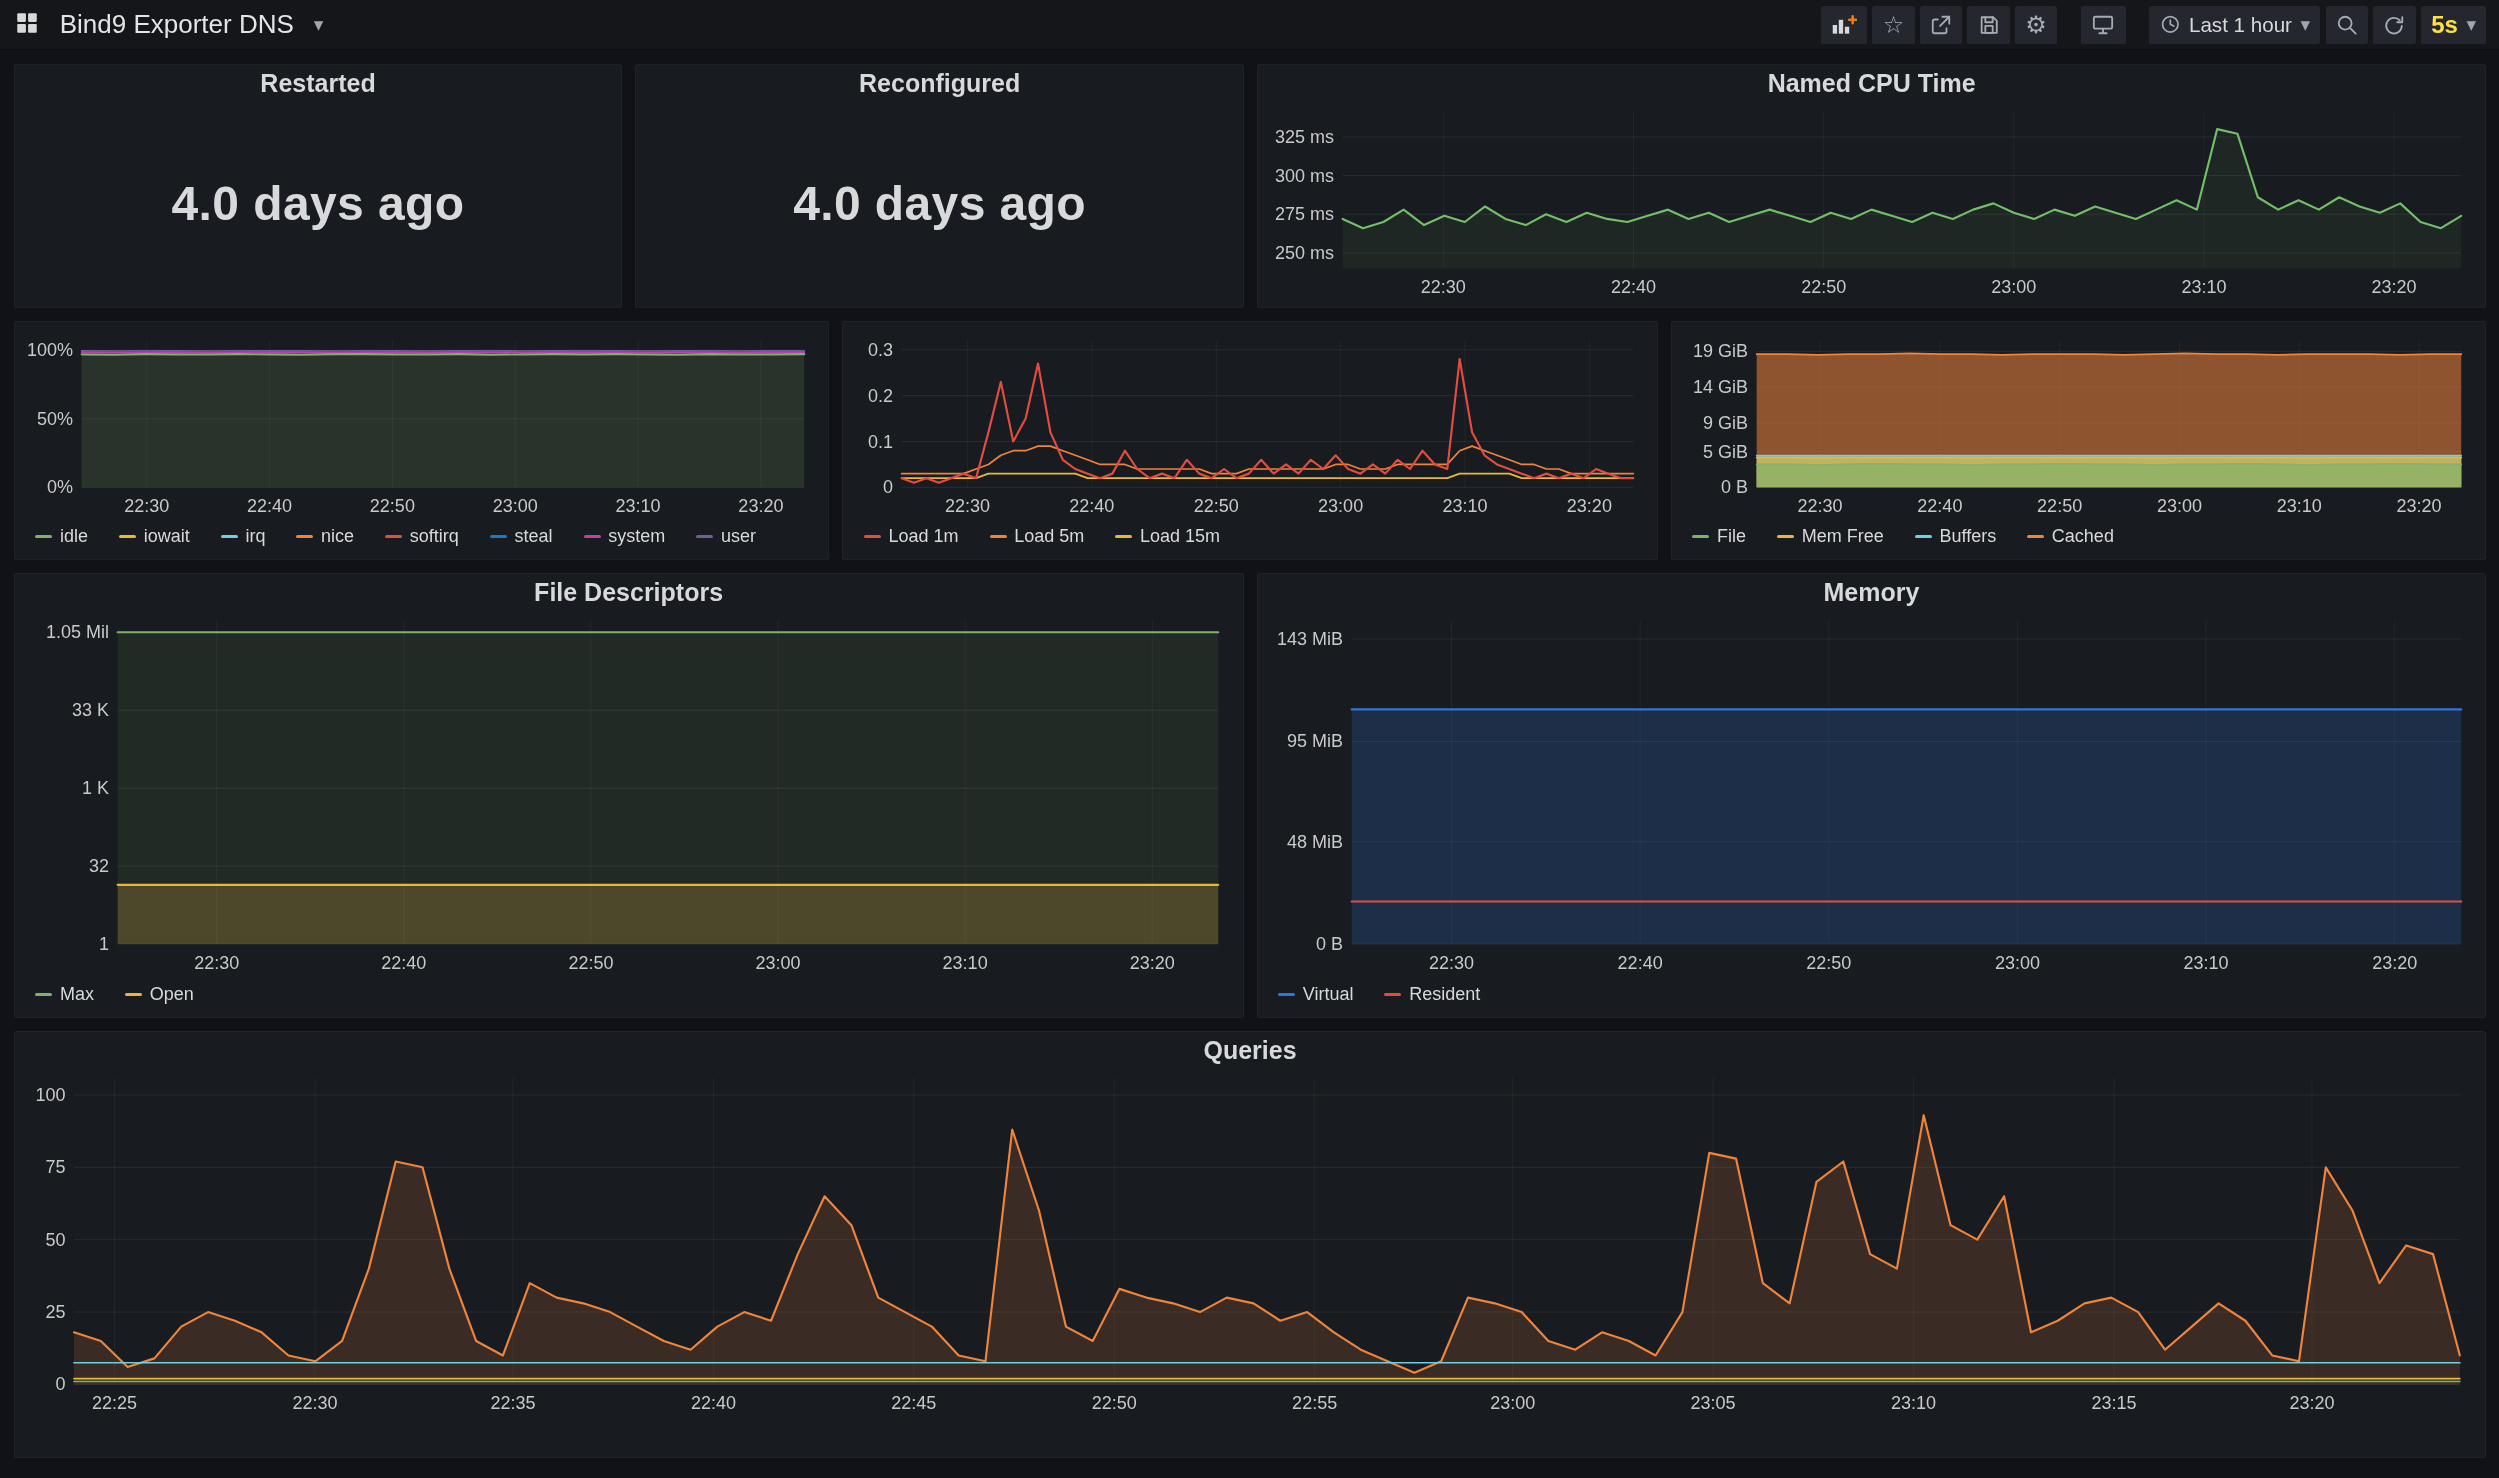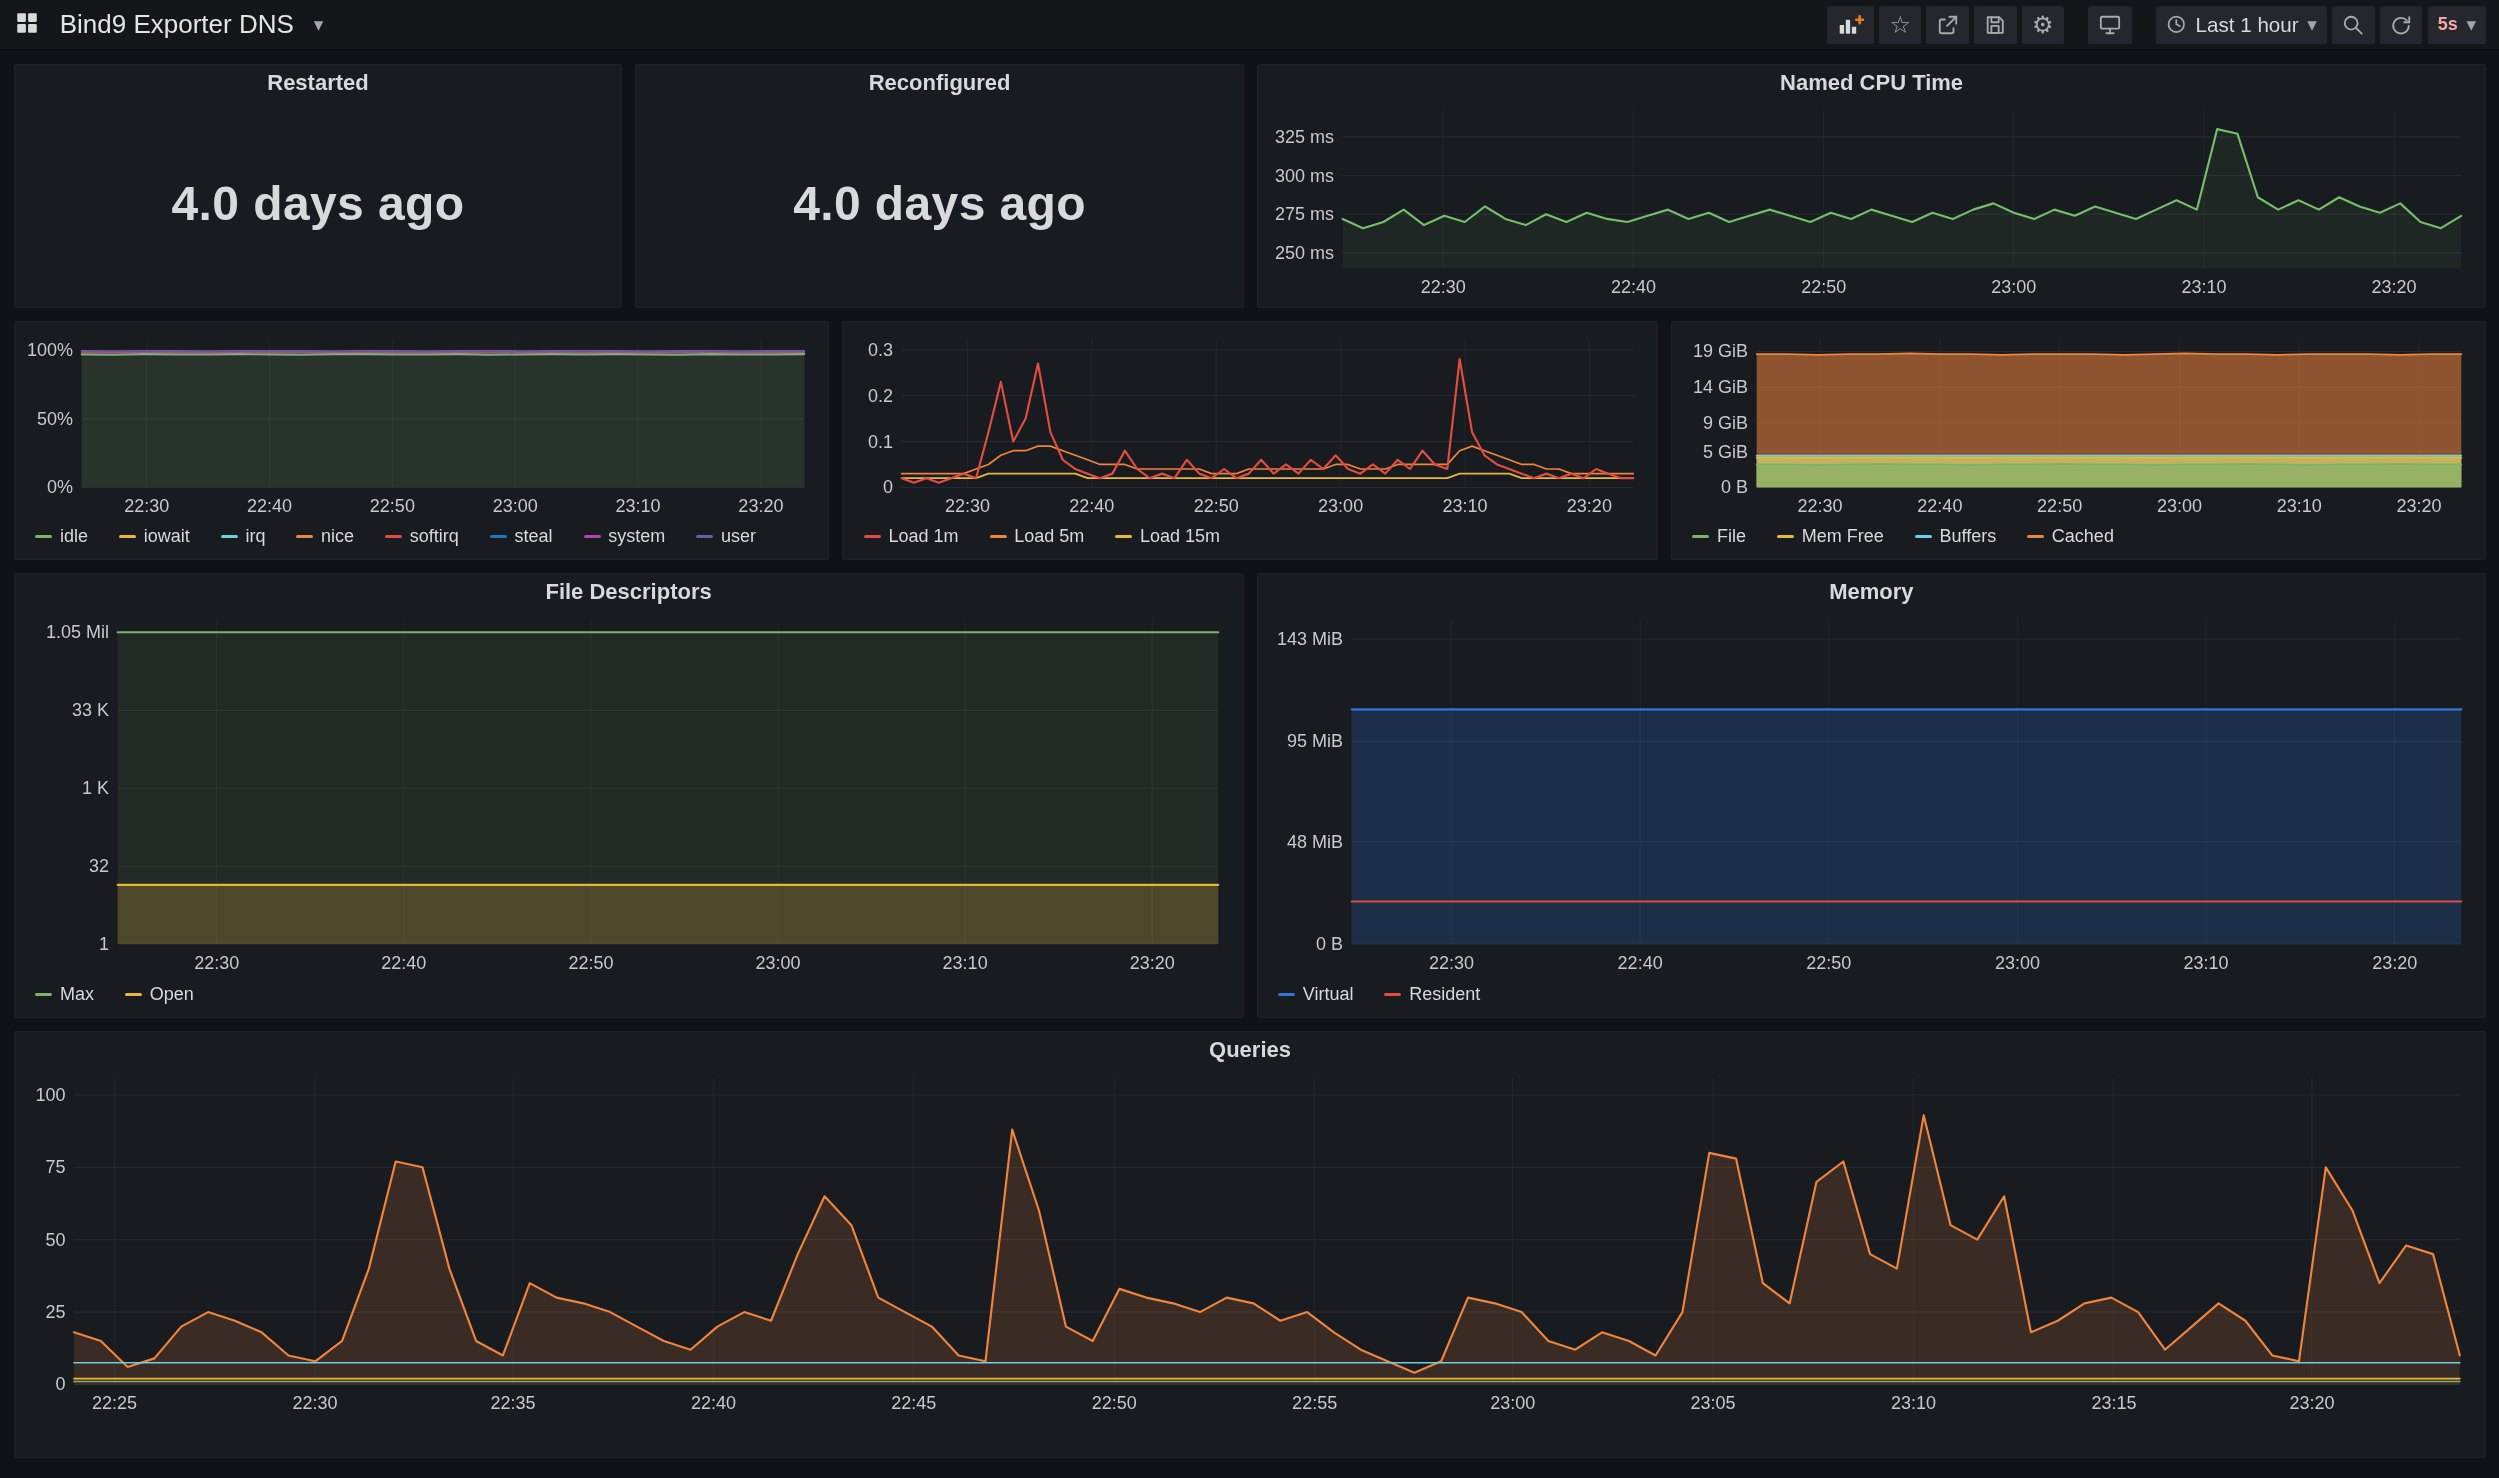--- a/index.html
+++ b/index.html
@@ -10,33 +10,33 @@
   .nav{height:50px;display:flex;align-items:center;padding:0 13.7px;background:#141619;border-bottom:0.9px solid #0b0c0e}
   .nav-left{display:flex;align-items:center;gap:20px;margin-right:auto}
   .nav-title{font-size:26px;font-weight:500;color:#e3e4e6}
   .caret{color:#9fa7ad;font-size:19px;line-height:1}
   .nav-right{display:flex;align-items:center;gap:5.1px}
   .tile{height:38px;min-width:41px;background:#24272d;border-radius:2.6px;display:flex;align-items:center;justify-content:center;gap:8.6px;padding:0 10.3px;cursor:pointer}
   .tile svg{display:block}
   .glyph{font-size:24px;color:#a6abb1;line-height:1}
   .spacer{width:13.7px}
   .time-label{font-size:20.6px;color:#d8d9da}
-  .interval-label{font-size:18px;font-weight:700;color:#fca5a5}
+  .interval-label{font-size:24px;font-weight:700;color:#fde047}
   .icon-stroke{stroke:#a6abb1;fill:none;stroke-width:2;stroke-linecap:round;stroke-linejoin:round}
 
   
   .content{padding:13.7px;display:flex;flex-direction:column;gap:13px}
   .row{display:grid;gap:13px}
   .row1{grid-template-columns:1fr 1fr 2.02fr;height:244px}
   .row2{grid-template-columns:1fr 1fr 1fr;height:239px}
   .row3{grid-template-columns:1fr 1fr;height:445px}
   .row4{grid-template-columns:1fr;height:427px}
 
   .panel{background:#181b1f;border:0.9px solid rgba(255,255,255,0.03);border-radius:2.6px;display:flex;flex-direction:column;min-height:0;min-width:0}
-  .panel-title{height:36px;line-height:36px;text-align:center;font-size:22px;font-weight:600;color:#d8d9da;flex:none;cursor:pointer}
+  .panel-title{height:36px;line-height:36px;text-align:center;font-size:25px;font-weight:600;color:#d8d9da;flex:none;cursor:pointer}
   .panel-body{flex:1;display:flex;flex-direction:column;min-height:0;padding:1.7px 10.3px 5.1px}
   .panel-body.pad-top{padding-top:10.3px}
   .chart{flex:1;min-height:0}
   .legend{flex:none;height:34px;display:flex;align-items:center;gap:31px;padding-left:10.3px;white-space:nowrap;overflow:hidden}
   .legend-item{display:flex;align-items:center;gap:7.7px;font-size:18px;color:#d8d9da;cursor:pointer}
   .swatch{display:inline-block;width:17px;height:3.4px;border-radius:1.7px}
 
   
   .stat-wrap{flex:1;display:flex;align-items:center;justify-content:center}
   .stat-value{font-size:48px;font-weight:700;color:#d8d9da;letter-spacing:0.4px}

